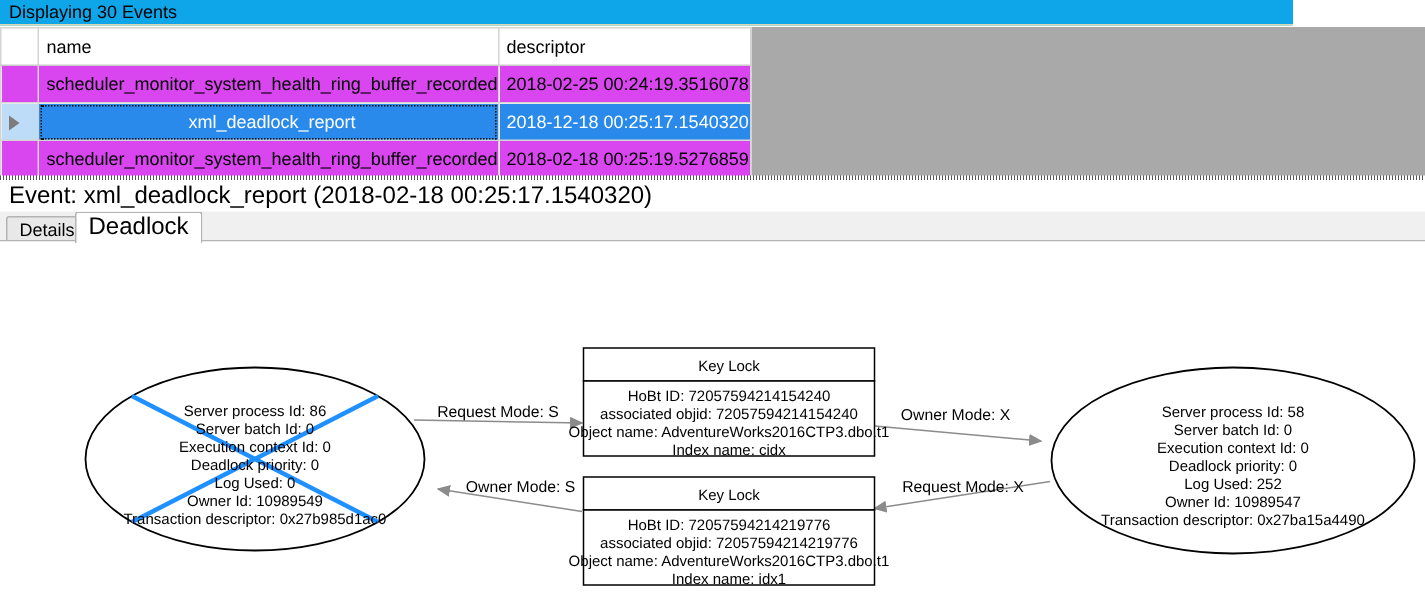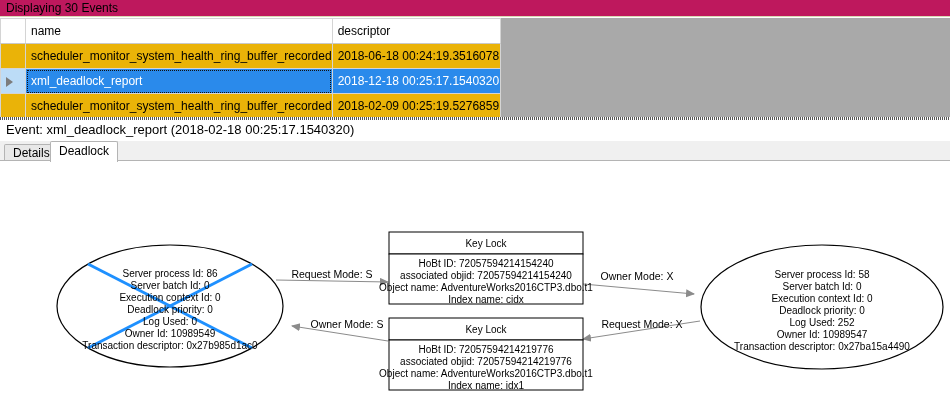--- a/index.html
+++ b/index.html
@@ -7,79 +7,79 @@
     width:950px;height:400px;overflow:hidden;
     background:#ffffff;
     font-family:"Liberation Sans", sans-serif;
     font-size:12px;color:#000;
     -webkit-font-smoothing:none;
   }
   .app{position:relative;width:950px;height:400px;box-sizing:border-box;}
 
   
   .banner{
-    position:absolute;left:0;top:0;width:950px;height:17px;
-    background:#be185d;border-bottom:1px solid #d8d8b2;
+    position:absolute;left:0;top:0;width:862px;height:17px;
+    background:#0ea5e9;border-bottom:1px solid #d8d8b2;
     box-sizing:border-box;
   }
   .banner-text{position:absolute;left:6px;top:1px;font-size:12px;color:#000;white-space:nowrap;}
 
   
   .grid-wrap{
     position:absolute;left:0;top:18px;width:950px;height:101px;
     background:#a9a9a9;box-sizing:border-box;overflow:hidden;
   }
   table.grid{border-collapse:collapse;background:#ffffff;table-layout:fixed;padding-left:44px;}
   table.grid td,table.grid th{
     border:1px solid #d4d4d4;
     font-weight:normal;font-size:12px;
     padding:0 0 0 5px;height:24px;line-height:24px;
-    background:#eab308;text-align:left;white-space:nowrap;
+    background:#d946ef;text-align:left;white-space:nowrap;
     box-sizing:border-box;color:#000;
     overflow:hidden;
   }
   table.grid th{background:#ffffff;border-bottom:1px solid #c9c9c9;}
   col.c-ind{width:25px;}
   col.c-name{width:275px;}
   col.c-ts{width:168px;}
   td.ind,th.ind{padding:0;text-align:center;background:#ffffff;}
   tr.sel td{background:#2a8aeb;color:#ffffff;}
   tr.sel td.ind{background:#bcdcf7;color:#000;}
-  tr.sel td.cell-focus{outline:1px dotted #111;outline-offset:-2px;}
+  tr.sel td.cell-focus{outline:1px dotted #111;outline-offset:-2px;text-align:center;}
   .row-arrow{
     display:inline-block;width:0;height:0;
     border-top:5px solid transparent;border-bottom:5px solid transparent;
     border-left:7px solid #7c7c7c;vertical-align:middle;
   }
   .grid-bottom-dots{
     position:absolute;left:0;top:117px;width:950px;height:3px;
     background:repeating-linear-gradient(90deg,#555 0 1px,#fff 1px 2px);
   }
 
   
   .event-line{
     position:absolute;left:0;top:121px;width:950px;height:17px;
     background:#ffffff;
   }
-  .event-text{position:absolute;left:6px;top:1px;font-size:13px;white-space:nowrap;}
+  .event-text{position:absolute;left:6px;top:1px;font-size:16px;white-space:nowrap;}
 
   
   .tabstrip{
     position:absolute;left:0;top:141px;width:950px;height:20px;
     background:#f0f0f0;
   }
   .tab{
     position:absolute;top:3px;height:17px;line-height:17px;
     padding:0 8px;font-size:12px;box-sizing:border-box;
     border:1px solid #b4b4b4;border-bottom:none;background:#e8e8e8;
     border-radius:2px 2px 0 0;color:#000;text-align:right;
   }
   .tab.active{
     top:0;height:21px;line-height:19px;background:#ffffff;
-    border-color:#b4b4b4;z-index:3;font-size:12px;
+    border-color:#b4b4b4;z-index:3;font-size:16px;
   }
   .tab-details{left:4px;}
   .tab-deadlock{left:50px;}
   .tab-underline{
     position:absolute;left:0;top:160px;width:950px;height:1px;background:#b4b4b4;
   }
 
   
   .canvas{
     position:absolute;left:0;top:161px;width:950px;height:239px;
@@ -113,33 +113,33 @@
         <tr>
           <th class="ind"></th>
           <th>name</th>
           <th>descriptor</th>
         </tr>
       </thead>
       <tbody>
         <tr>
           <td class="ind"></td>
           <td>scheduler_monitor_system_health_ring_buffer_recorded</td>
-          <td>2018-06-18 00:24:19.3516078</td>
+          <td>2018-02-25 00:24:19.3516078</td>
         </tr>
         <tr class="sel">
           <td class="ind">
             <span class="row-arrow"></span>
           </td>
           <td class="cell-focus">xml_deadlock_report</td>
           <td>2018-12-18 00:25:17.1540320</td>
         </tr>
         <tr>
           <td class="ind"></td>
           <td>scheduler_monitor_system_health_ring_buffer_recorded</td>
-          <td>2018-02-09 00:25:19.5276859</td>
+          <td>2018-02-18 00:25:19.5276859</td>
         </tr>
       </tbody>
     </table>
   </div>
   <div class="grid-bottom-dots"></div>
 
   <div class="event-line">
     <span class="event-text">Event: xml_deadlock_report (2018-02-18 00:25:17.1540320)</span>
   </div>
 

